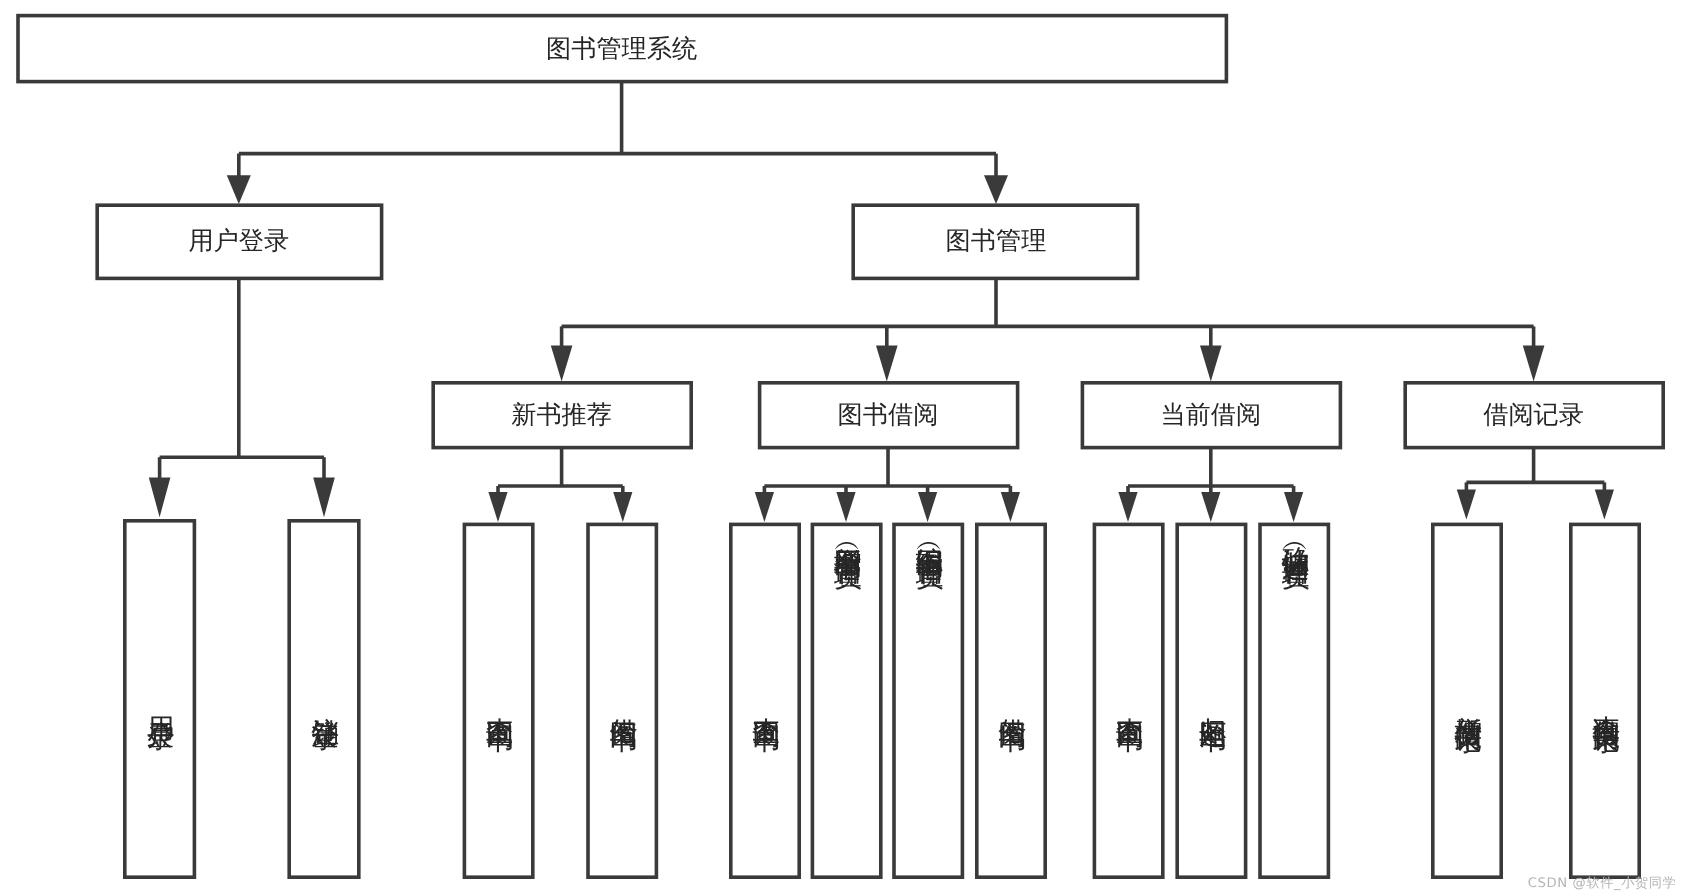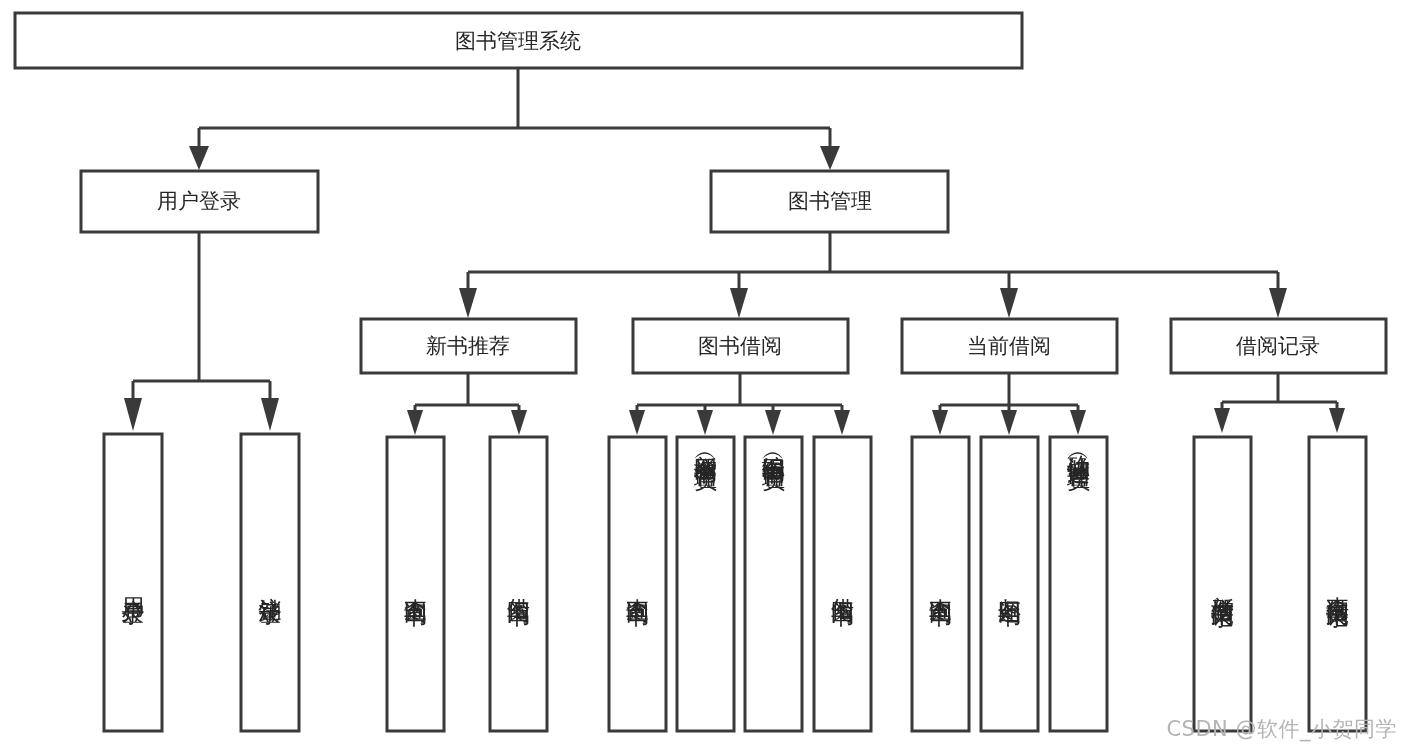--- a/index.html
+++ b/index.html
@@ -72,21 +72,21 @@
     line-height: 1.18;
     color: #262626;
     letter-spacing: 2px;
     white-space: nowrap;
   }
   .watermark {
     position: absolute;
     right: 8px;
     bottom: 4px;
     font-family: "DejaVu Sans", "Liberation Sans", sans-serif;
-    font-size: 21px;
+    font-size: 11px;
     color: #b4b4b4;
     white-space: nowrap;
     letter-spacing: 0.5px;
   }
 </style>
 </head>
 <body>
 
 <div id="diagram-root">
 

